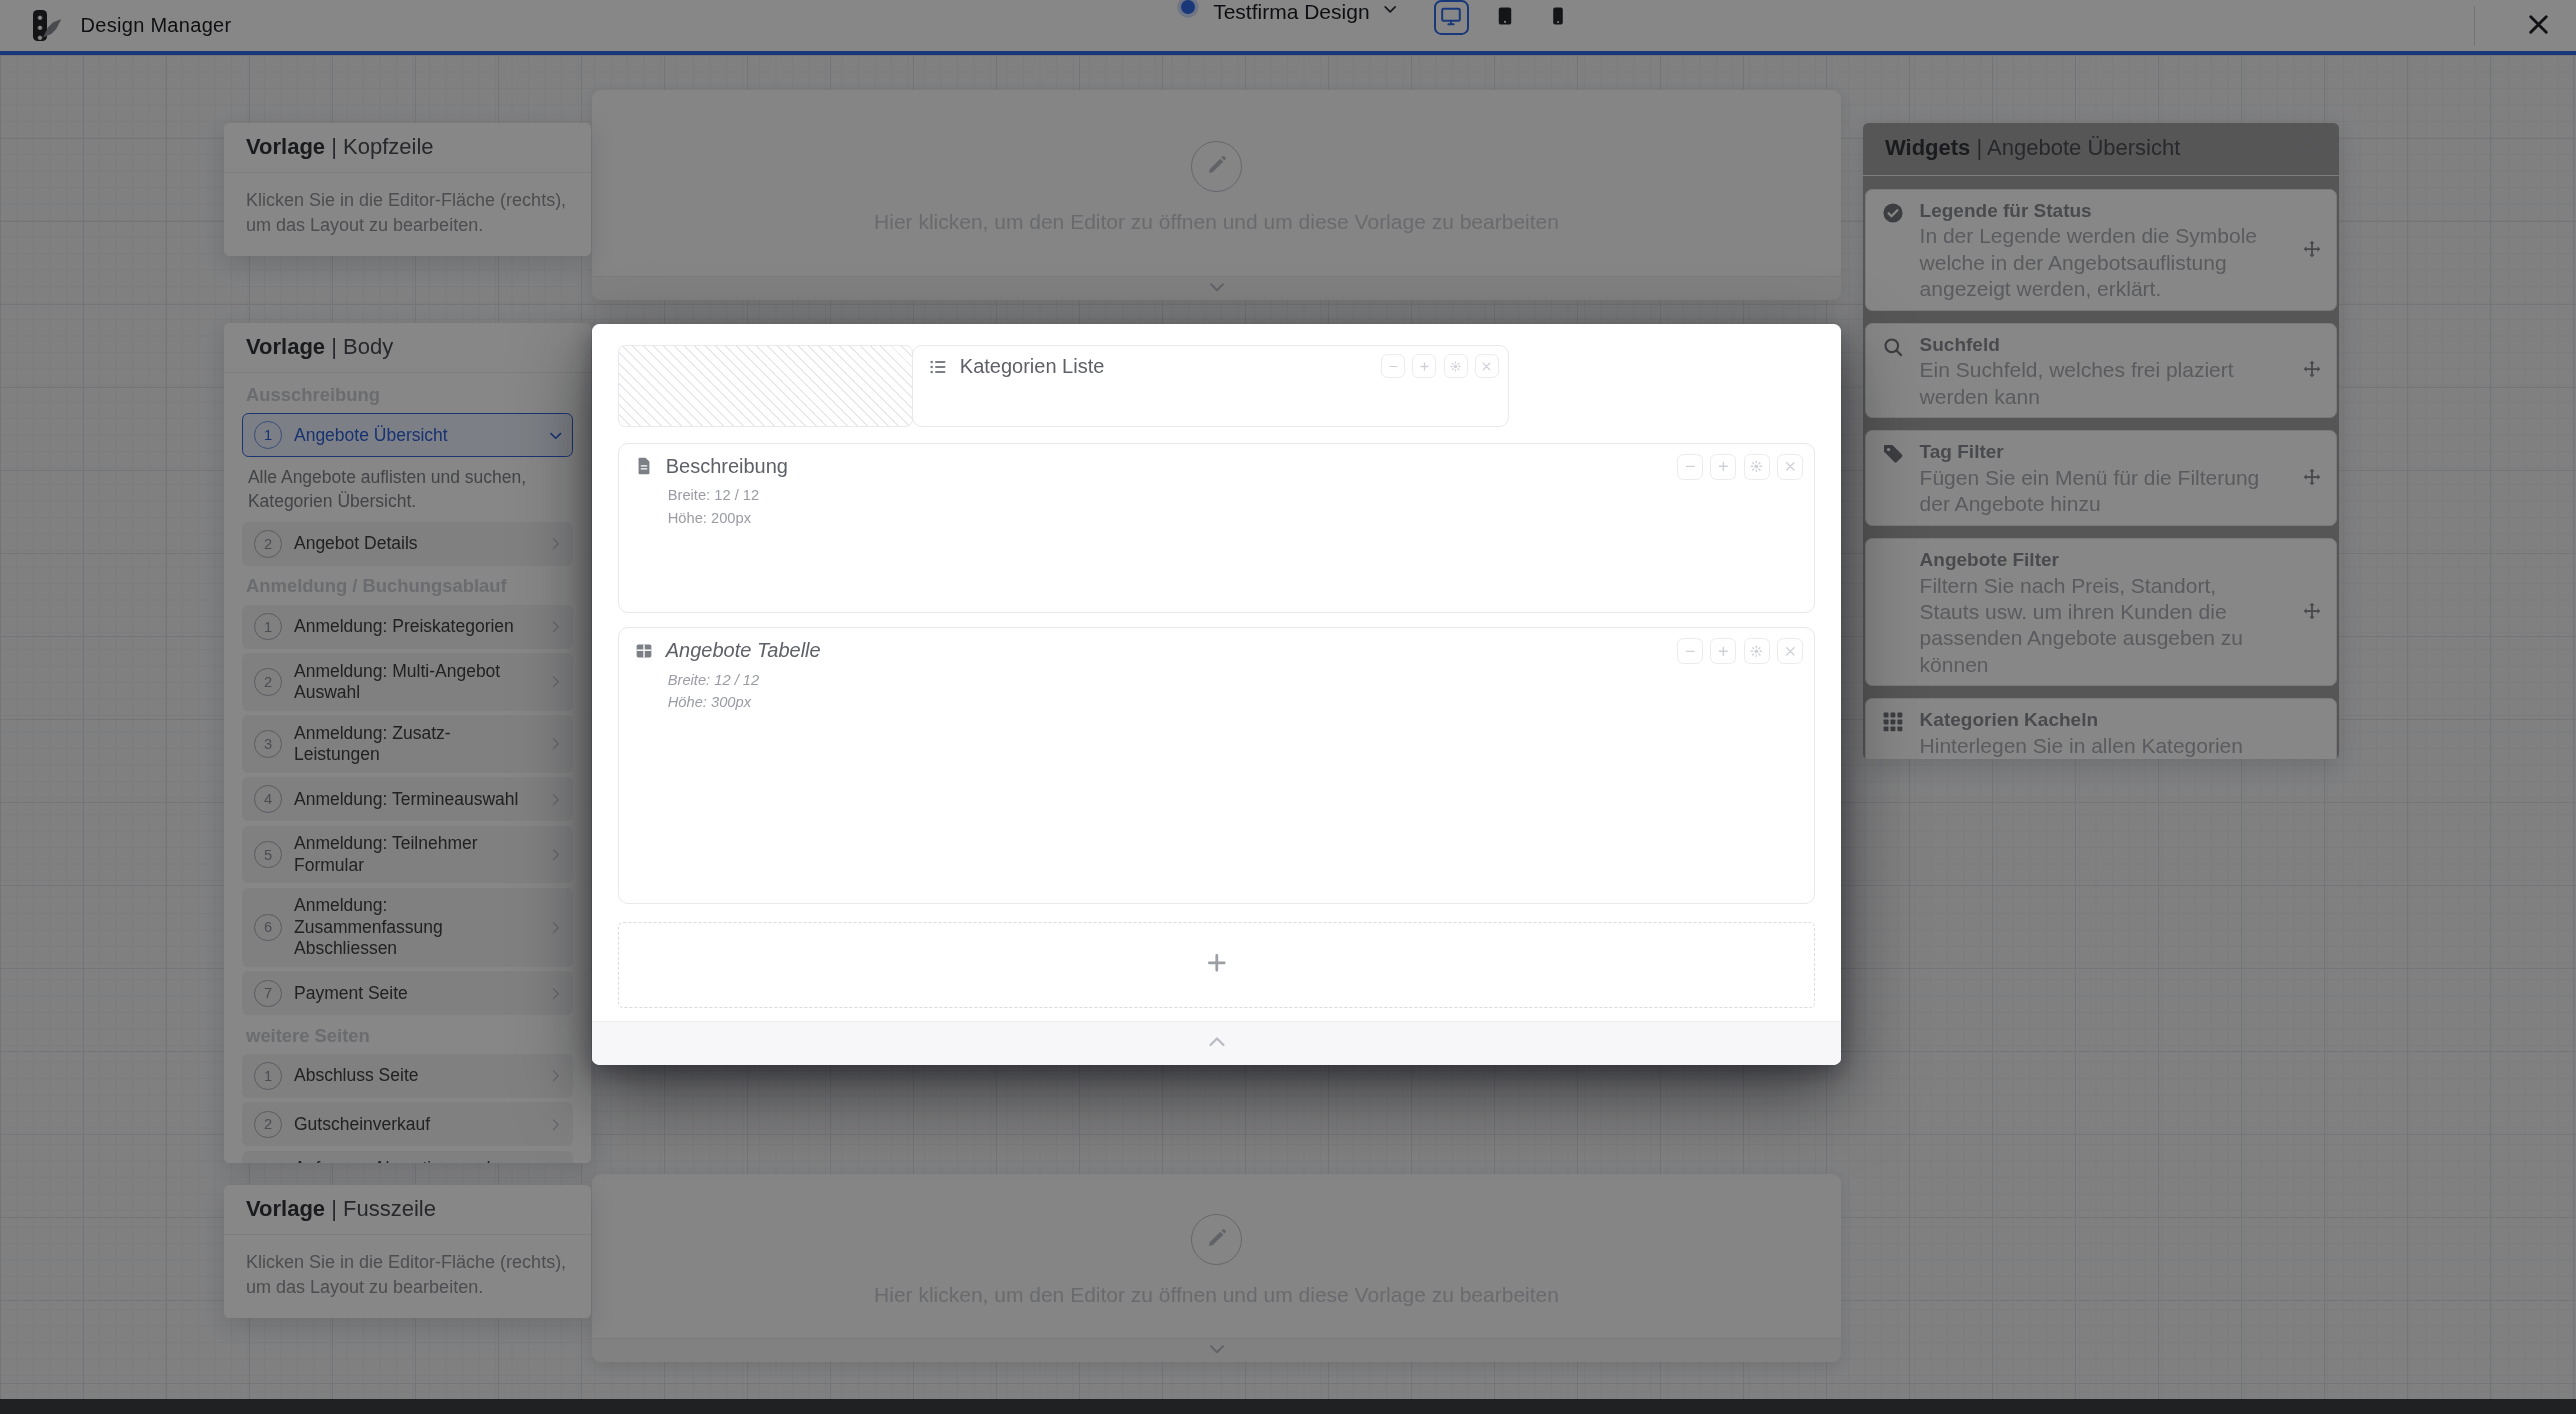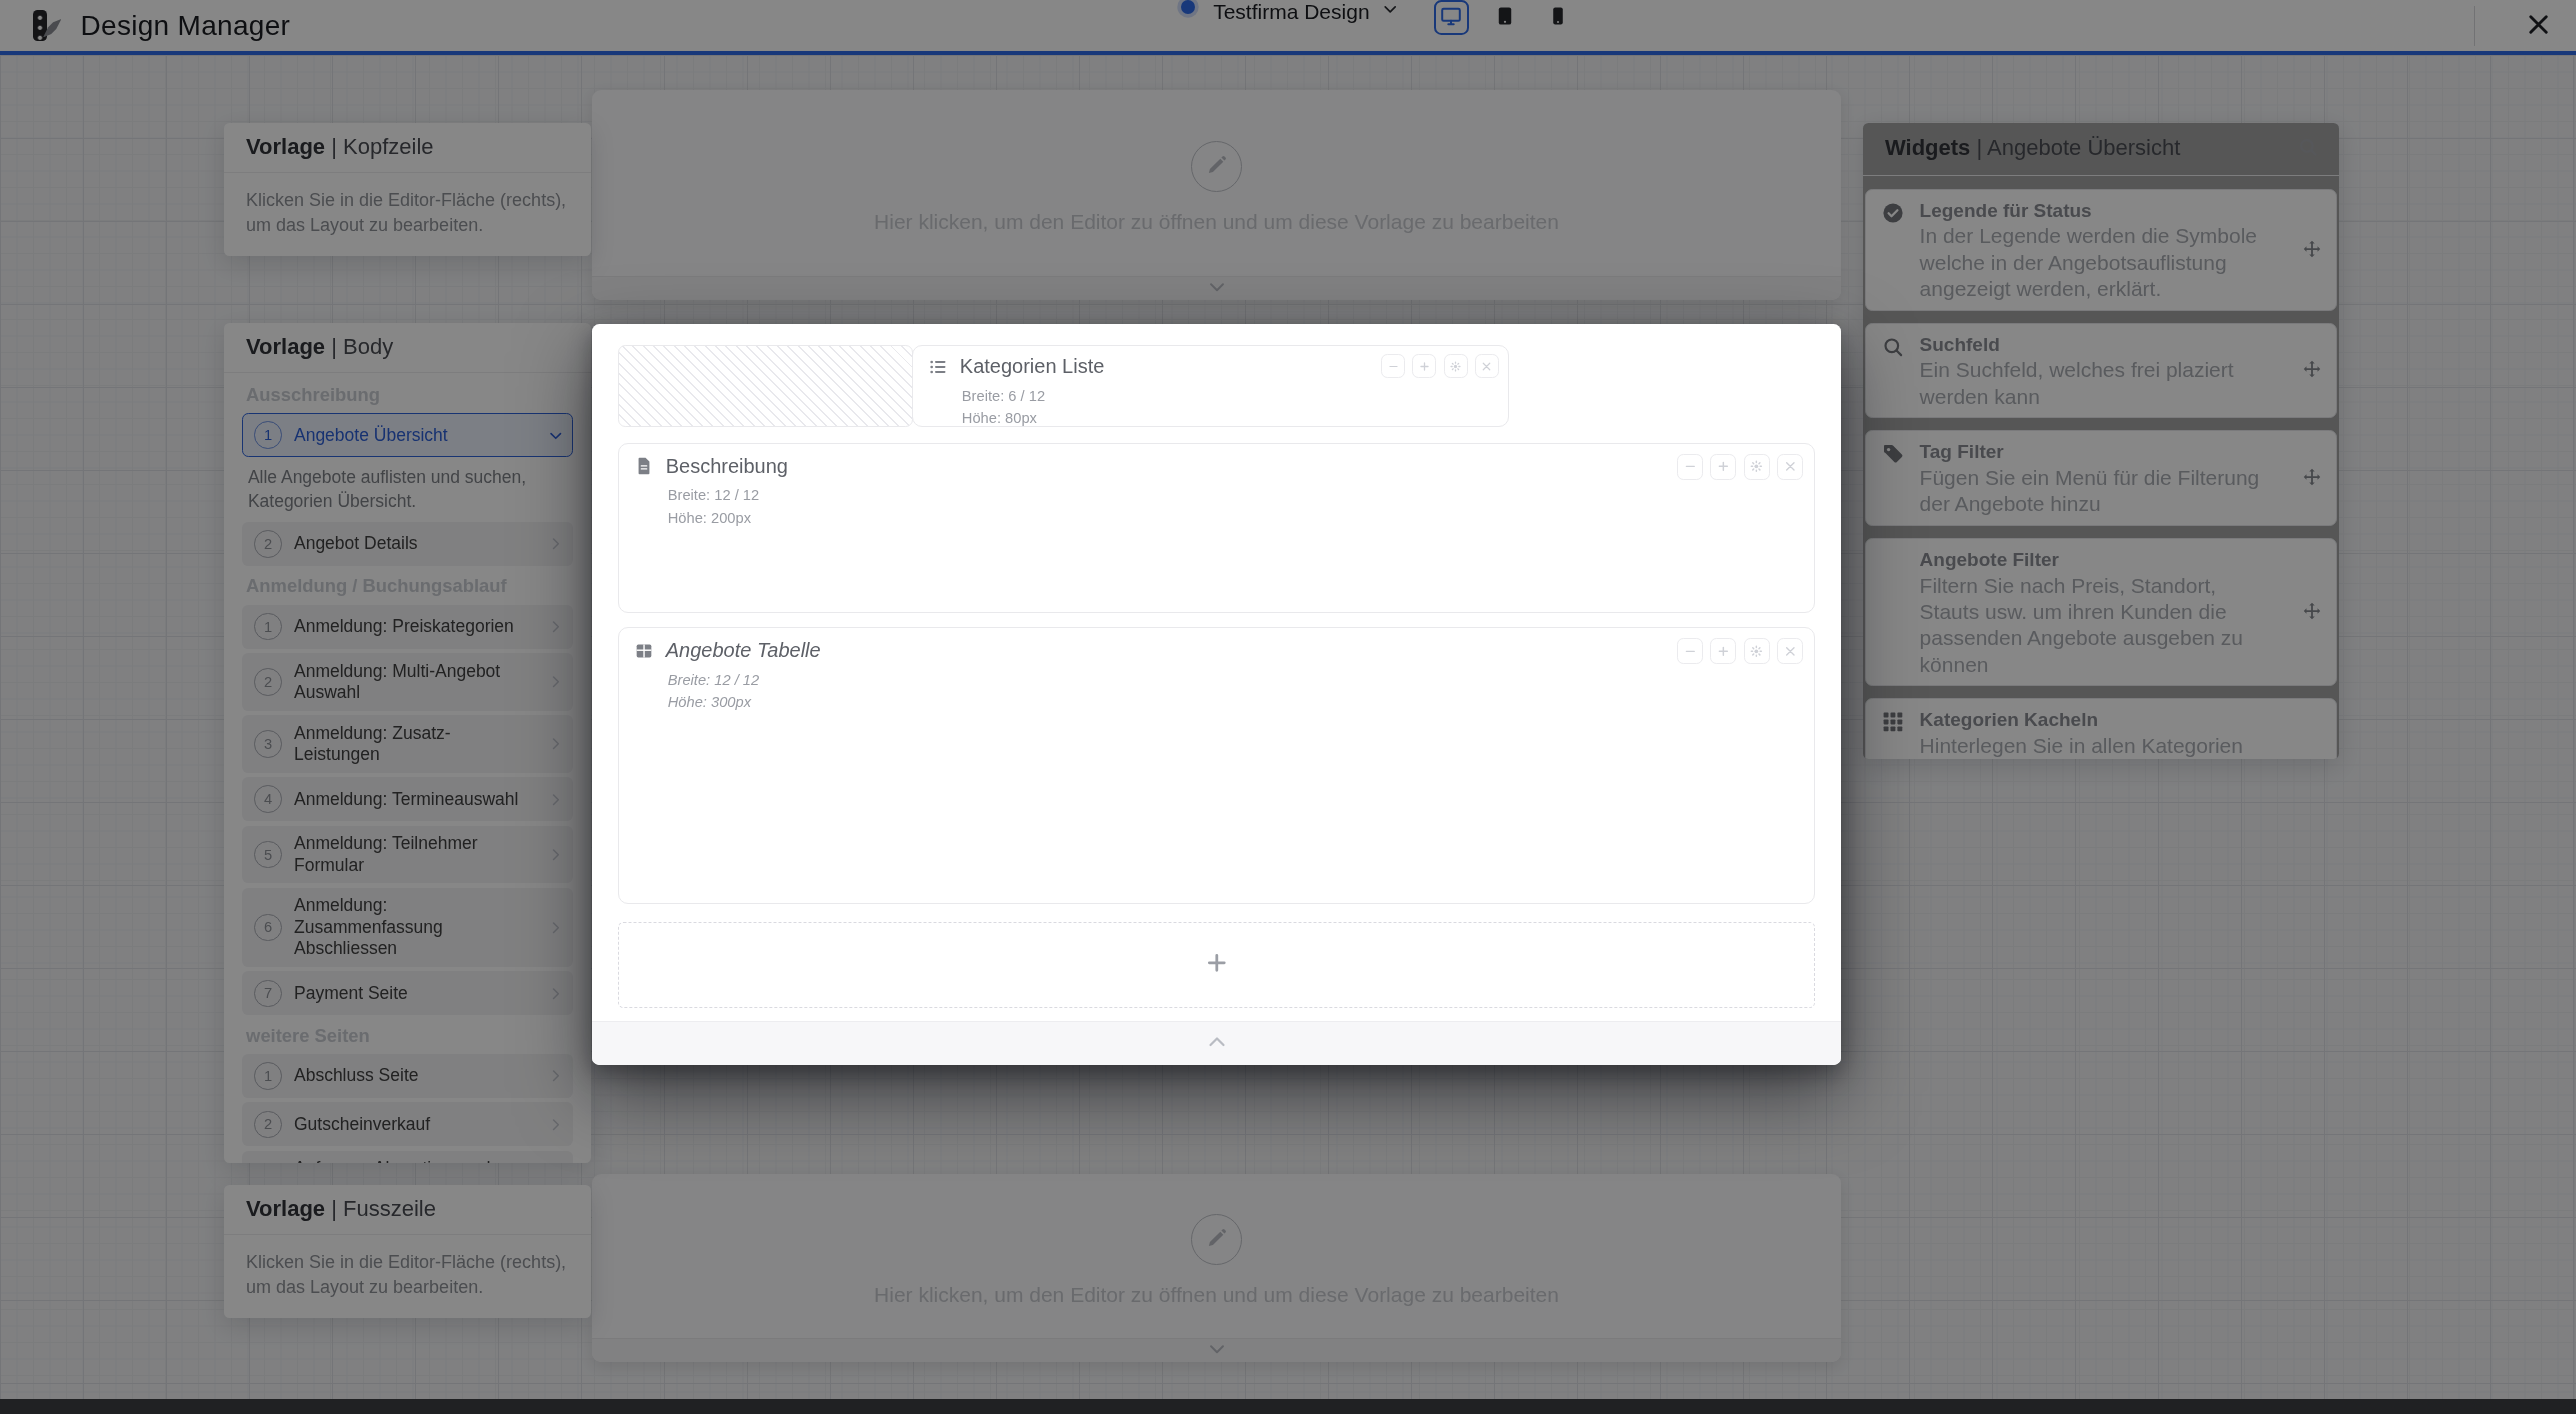--- a/index.html
+++ b/index.html
@@ -77,21 +77,21 @@
   .w-move { flex:none; color:#85888e; align-self:center; display:flex; }
 
   
   .topbar { position:absolute; top:0; left:0; right:0; height:51px; background:#fff; z-index:20; display:flex; align-items:center; }
   .topbar::after { content:''; position:absolute; left:0; right:0; top:51px; height:3.7px; background:#2e6be6; }
   .logo { margin-left:33px; position:relative; width:31px; height:35px; flex:none; }
   .logo .ruler { position:absolute; left:0; top:1.8px; width:13.8px; height:31px; background:#26262b; border-radius:4.6px;
                  background-image:radial-gradient(circle,#ffffff 1.8px,transparent 2.4px); background-size:13.8px 10px; background-position:0 2.8px; }
   .logo .pen { position:absolute; left:10px; top:11px; width:18.4px; height:18.4px; background:#8c8f95;
                clip-path:polygon(0 100%, 28% 45%, 55% 18%, 100% 0, 72% 55%, 45% 82%); }
-  .tb-title { font-size:28px; color:#1b1d22; font-weight:500; margin-left:16.5px; letter-spacing:0.3px; }
+  .tb-title { font-size:20px; color:#1b1d22; font-weight:500; margin-left:16.5px; letter-spacing:0.3px; }
   .tb-center { position:absolute; left:1181px; top:0; height:34px; display:flex; align-items:flex-start; cursor:pointer; }
   .radio-dot { width:13.8px; height:13.8px; border-radius:50%; background:#2e6be6; box-shadow:0 0 0 3.7px rgba(46,107,230,.22); margin-right:18.4px; flex:none; }
   .tb-name { font-size:21px; color:#1b1d22; font-weight:500; }
   .tb-chev { color:#2a2c31; display:flex; margin-left:11px; }
   .tb-devices { display:flex; align-items:center; gap:18.4px; margin-left:35px; }
   .dev-btn { width:35px; height:35px; border-radius:7.3px; border:2.3px solid transparent; background:none;
              display:flex; align-items:center; justify-content:center; color:#26282d; cursor:pointer; padding:0; }
   .dev-btn.active { border-color:#2e6be6; color:#2e6be6; }
   .tb-right { position:absolute; right:0; top:0; height:51px; display:flex; align-items:center; }
   .tb-sep { width:0.9px; height:40px; background:#d8d8db; margin-right:48px; }
@@ -467,21 +467,20 @@
                     <circle cx="4.4" cy="12" r="1.6"></circle>
                     <circle cx="4.4" cy="18" r="1.6"></circle>
                     <rect x="8.4" y="4.9" width="12.6" height="2.2" rx="1"></rect>
                     <rect x="8.4" y="10.9" width="12.6" height="2.2" rx="1"></rect>
                     <rect x="8.4" y="16.9" width="12.6" height="2.2" rx="1"></rect>
                   </g>
                 </svg>
               </span>
               <span class="m-title">Kategorien Liste</span>
             </span>
-            <span class="m-meta"><span class="w-line">Breite: 6 / 12</span><br><span class="h-line">Höhe: 80px</span></span>
             <span class="m-actions">
               <button class="m-btn sm">
                 <svg width="13" height="13" viewBox="0 0 24 24" xmlns="http://www.w3.org/2000/svg">
                   <path d="M5.5 12h13" stroke="currentColor" stroke-width="2.2" stroke-linecap="round" fill="none"></path>
                 </svg>
               </button>
               <button class="m-btn sm">
                 <svg width="13" height="13" viewBox="0 0 24 24" xmlns="http://www.w3.org/2000/svg">
                   <path d="M12 5.5v13M5.5 12h13" stroke="currentColor" stroke-width="2.4" stroke-linecap="round" fill="none"></path>
                 </svg>

